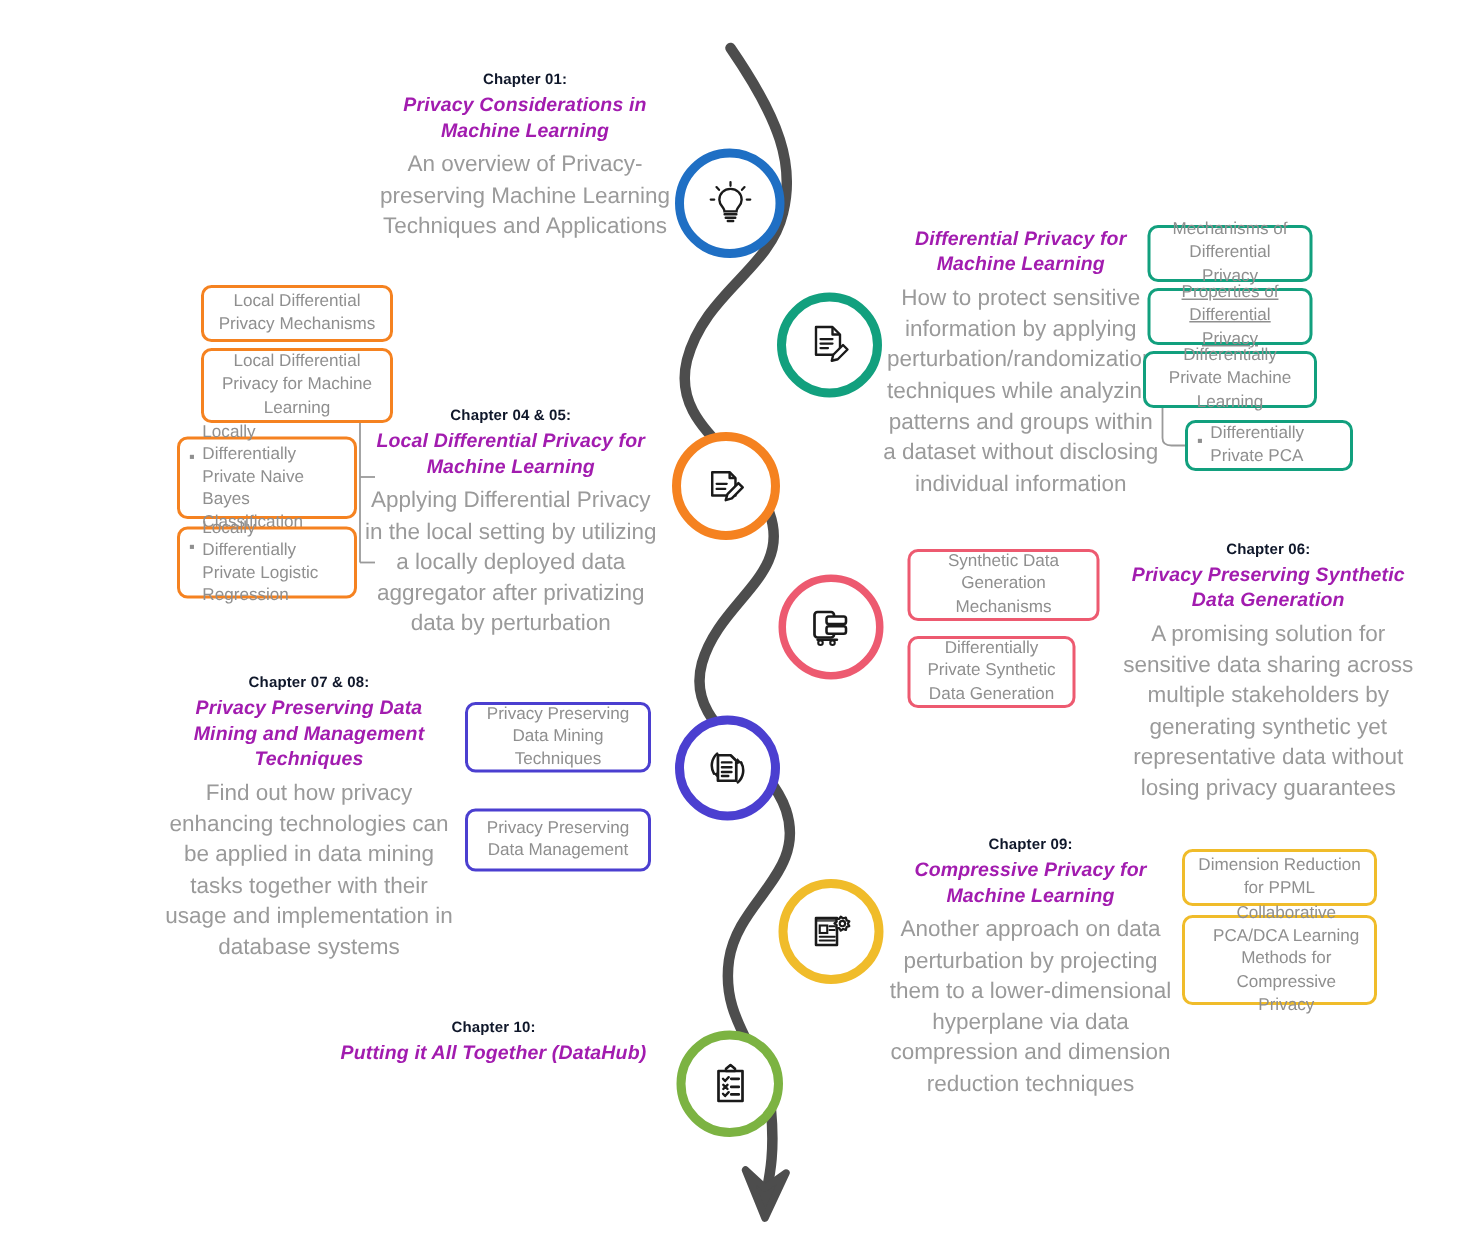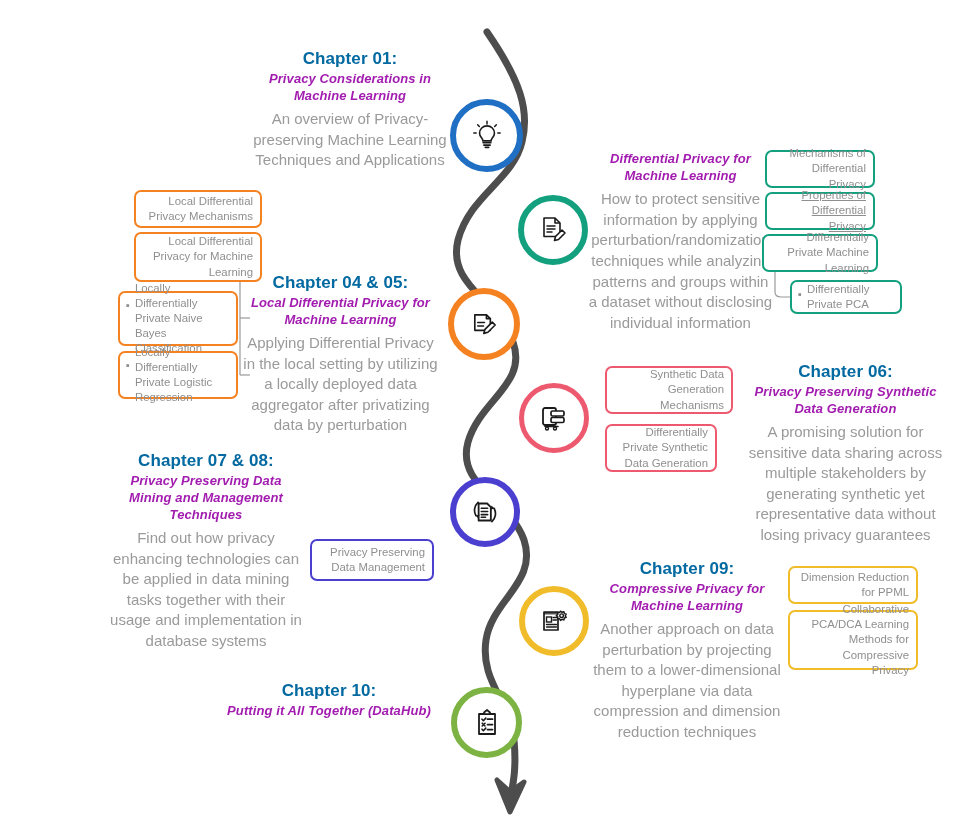--- a/index.html
+++ b/index.html
@@ -21,39 +21,39 @@
     border-radius:50%;
     background:#ffffff;
     display:flex;align-items:center;justify-content:center;
     box-sizing:border-box;
   }
   .node svg{display:block;}
 
   
   .chap{position:absolute;text-align:center;}
   .chap .t1{
-    font-size:17px;font-weight:bold;color:#0369a1;
+    font-size:10px;font-weight:bold;color:#0f172a;
     line-height:1.28;letter-spacing:.1px;
   }
   .chap .t2{
     font-size:13px;font-weight:bold;color:#a21caf;
     line-height:1.32;letter-spacing:.1px;font-style:italic;
   }
   .chap .desc{
     margin-top:5px;
     font-size:15px;color:#9a9a9a;line-height:1.37;
   }
 
   
   .box{
     position:absolute;box-sizing:border-box;
     border-width:2px;border-style:solid;border-radius:7px;
     background:#ffffff;
     display:flex;align-items:center;justify-content:center;
-    text-align:right;
+    text-align:center;
     font-size:11.4px;color:#8f8f8f;line-height:1.33;
     padding:4px 7px;
   }
   .box.sub{ text-align:left; justify-content:flex-start; padding-left:6px;}
   .box.sub .bullet{
     color:#8f8f8f;font-size:11px;margin-right:5px;line-height:1.33;
     align-self:flex-start;padding-top:1px;
   }
   .box .bx-txt{display:block;}
 
@@ -225,20 +225,23 @@
     <span class="bx-txt">Locally Differentially Private Logistic Regression</span>
   </div>
 
   <div class="box" style="left:605px;top:366px;width:128px;height:48px;border-color:#ed5a70;">
     <span class="bx-txt">Synthetic Data Generation Mechanisms</span>
   </div>
   <div class="box" style="left:605px;top:424px;width:112px;height:48px;border-color:#ed5a70;">
     <span class="bx-txt">Differentially Private Synthetic Data Generation</span>
   </div>
 
+  <div class="box" style="left:310px;top:468px;width:124px;height:47px;border-color:#4b3fd0;">
+    <span class="bx-txt">Privacy Preserving Data Mining Techniques</span>
+  </div>
   <div class="box" style="left:310px;top:523px;width:124px;height:42px;border-color:#4b3fd0;margin-top:16px;">
     <span class="bx-txt">Privacy Preserving Data Management</span>
   </div>
 
   <div class="box" style="left:788px;top:566px;width:130px;height:38px;border-color:#f0bc2a;">
     <span class="bx-txt">Dimension Reduction for PPML</span>
   </div>
   <div class="box" style="left:788px;top:610px;width:130px;height:60px;border-color:#f0bc2a;padding-left:16px;">
     <span class="bx-txt">Collaborative PCA/DCA Learning Methods for Compressive Privacy</span>
   </div>

